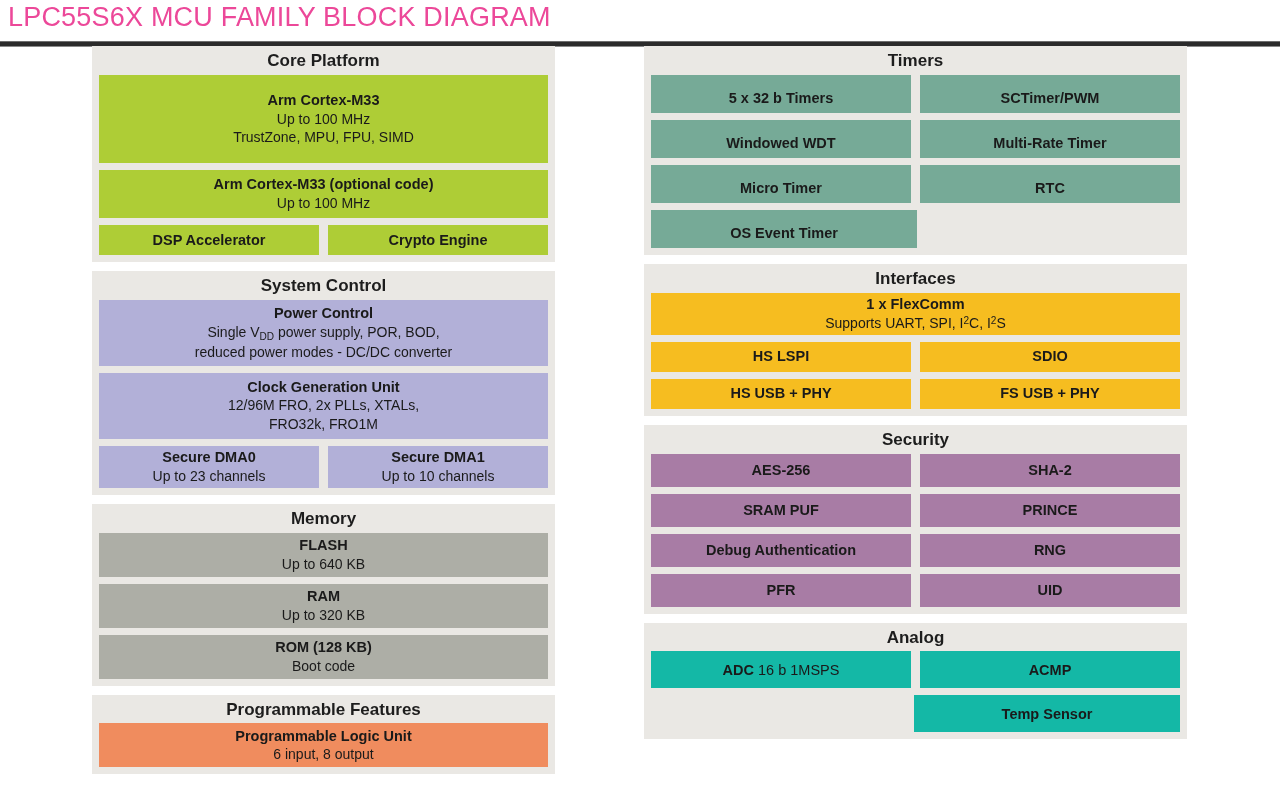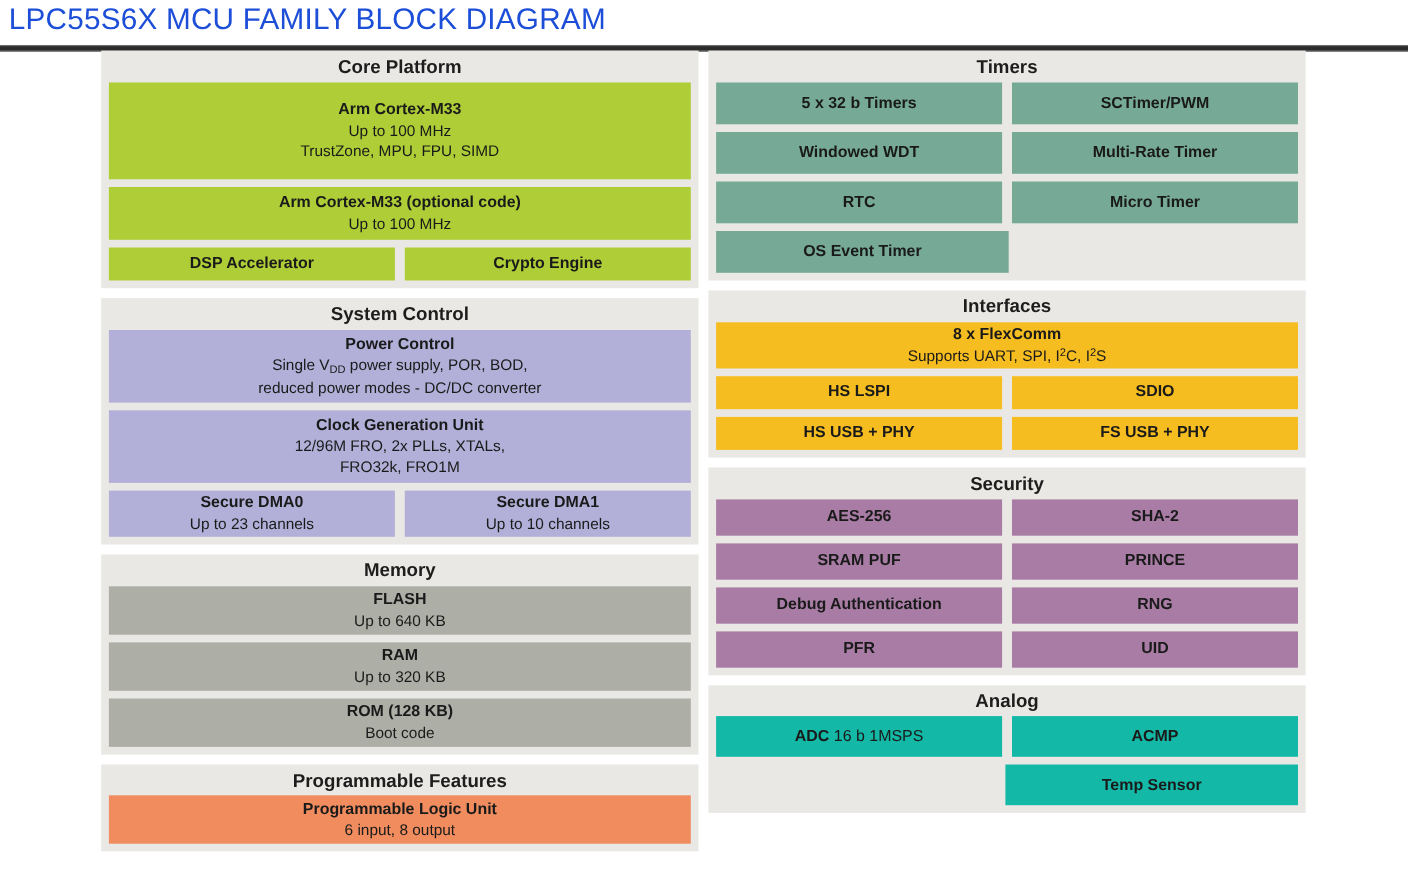--- a/index.html
+++ b/index.html
@@ -6,34 +6,34 @@
   body{
     width:1280px;height:805px;overflow:hidden;
     font-family:"Liberation Sans","DejaVu Sans",sans-serif;
     color:#1a1a1a;
   }
   
   #header{height:46px;position:relative;}
   #doc-title{
     position:absolute;left:8px;top:2px;
     font-size:27px;font-weight:400;letter-spacing:0.2px;
-    color:#1d4ed8;white-space:nowrap;
+    color:#ec4899;white-space:nowrap;
   }
   #title-rule{
     position:absolute;left:0;right:0;top:41px;
     height:4px;background:#2b2b2b;
     border-top:1px solid #6d6d6d;border-bottom:1px solid #8a8a8a;
   }
   
   #diagram{
     position:relative;width:1280px;height:759px;
     box-sizing:border-box;padding:0;
   }
   .column{position:absolute;top:0;}
-  #col-left{left:92px;width:543px;}
+  #col-left{left:92px;width:463px;}
   #col-right{left:644px;width:543px;}
 
   
   .panel{
     background:#eae8e4;
     padding:4px 7px 7px 7px;
     box-sizing:border-box;
     margin-bottom:9px;
   }
   .panel-title{
@@ -61,21 +61,21 @@
   .blk .l1{font-size:14.5px;font-weight:700;line-height:1.28;}
   .blk .l2,.blk .l3{font-size:14px;font-weight:400;line-height:1.33;}
   .blk.single .l1{font-size:14.5px;font-weight:700;}
   .spacer{flex:1 1 0;min-width:0;background:transparent;}
 
   
   .c-green   {background:#aecd36;}
   .c-purple  {background:#b2b0d8;}
   .c-gray    {background:#adaea6;}
   .c-orange  {background:#f08c5e;}
-  .c-teal    {background:#76aa97;}
+  .c-teal    {background:#76aa97;justify-content:flex-end;}
   .c-amber   {background:#f6bd20;}
   .c-mauve   {background:#a87ca5;}
   .c-olive   {background:#14b8a6;}
 
   
   .h-core-main{height:88px;}
   .h-core-opt {height:48px;}
   .h-core-sm  {height:30px;}
   .h-pwr      {height:66px;}
   .h-clk      {height:66px;}
@@ -207,40 +207,40 @@
           <div class="row">
             <div class="blk single c-teal h-timer">
               <div class="l1">Windowed WDT</div>
             </div>
             <div class="blk single c-teal h-timer">
               <div class="l1">Multi-Rate Timer</div>
             </div>
           </div>
           <div class="row">
             <div class="blk single c-teal h-timer">
+              <div class="l1">Micro Timer</div>
+            </div>
+            <div class="blk single c-teal h-timer">
               <div class="l1">RTC</div>
             </div>
-            <div class="blk single c-teal h-timer">
-              <div class="l1">Micro Timer</div>
-            </div>
           </div>
           <div class="row">
             <div class="blk single c-teal h-timer">
               <div class="l1">OS Event Timer</div>
             </div>
             <div class="spacer h-timer"></div>
           </div>
         </div>
       </div>
       <div class="panel">
         <div class="panel-title">Interfaces</div>
         <div class="rows">
           <div class="row">
             <div class="blk single c-amber h-flex">
-              <div class="l1">8 x FlexComm</div>
+              <div class="l1">1 x FlexComm</div>
               <div class="l2">Supports UART, SPI, I<span class="sup">2</span>C, I<span class="sup">2</span>S</div>
             </div>
           </div>
           <div class="row">
             <div class="blk single c-amber h-iface">
               <div class="l1">HS LSPI</div>
             </div>
             <div class="blk single c-amber h-iface">
               <div class="l1">SDIO</div>
             </div>

